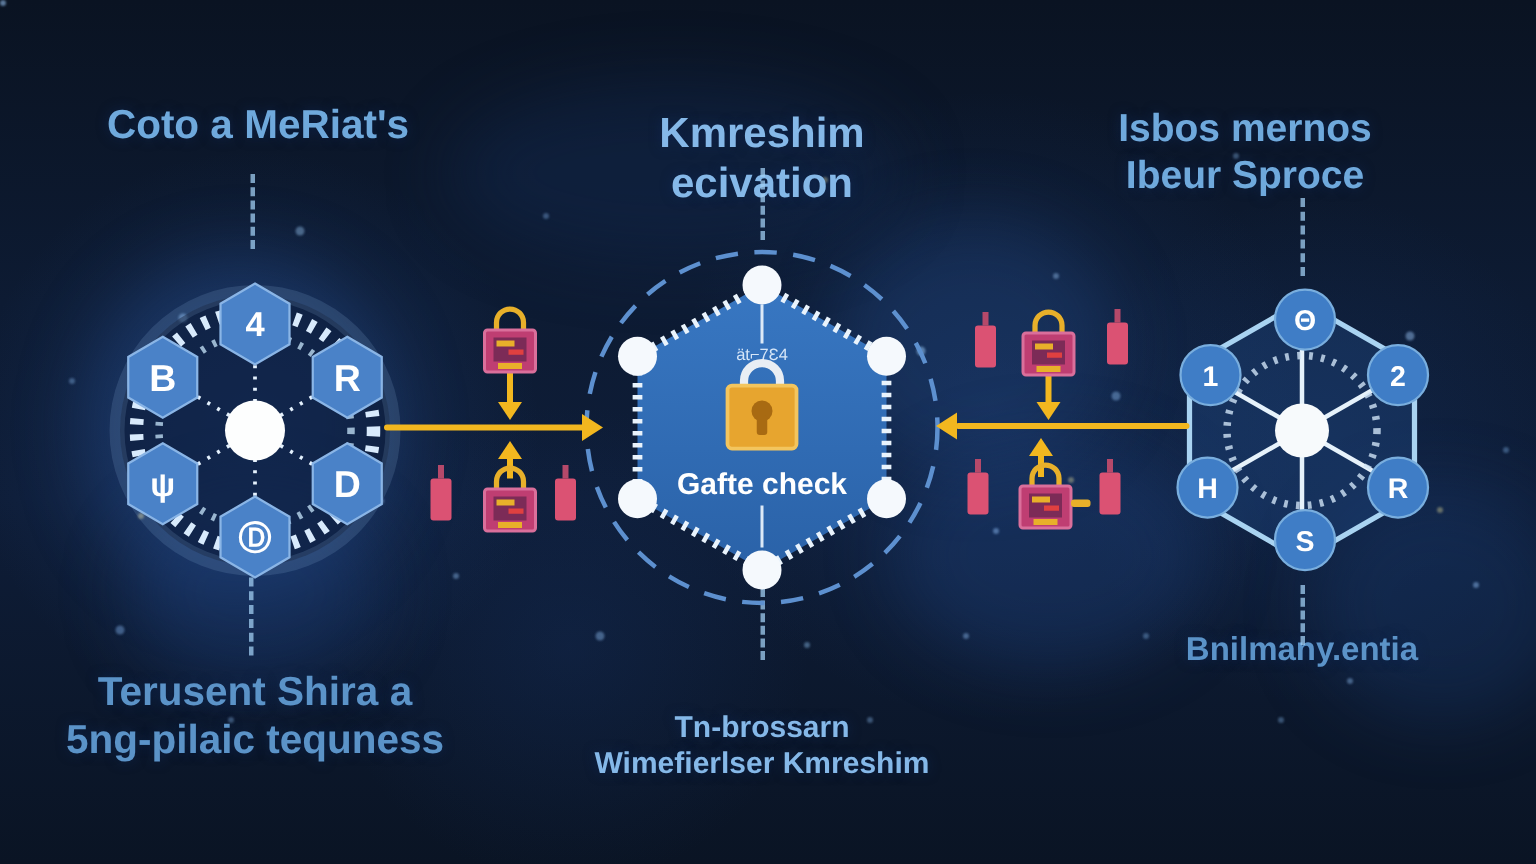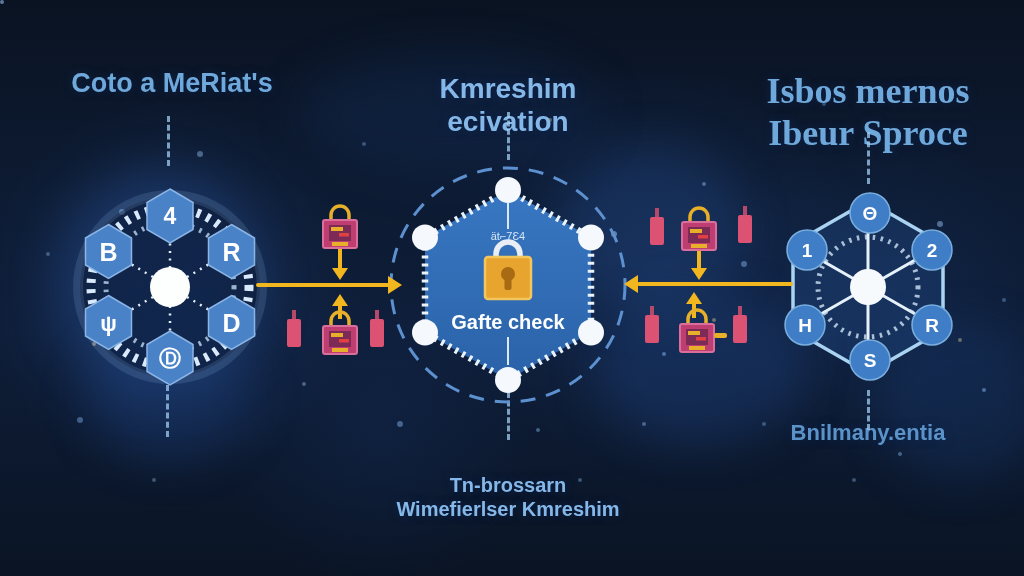--- a/index.html
+++ b/index.html
@@ -65,25 +65,29 @@
   <div class="blob" style="left:300px;top:55px;width:300px;height:120px;background:rgba(20,45,90,.35);"></div>
   <div class="stars"></div>
 
   <div class="toplabel c-a" style="left:22px;top:68px;width:300px;font-size:27px;">
     <div>Coto a MeRiat's</div>
   </div>
   <div class="toplabel c-b" style="left:358px;top:48px;width:300px;font-size:28px;">
     <div>Kmreshim</div>
     <div>ecivation</div>
   </div>
-  <div class="toplabel c-a" style="left:718px;top:70px;width:300px;font-size:36px;font-family:Liberation Serif, serif;">
+  <div class="toplabel c-a" style="left:680px;top:70px;width:300px;font-size:26px;">
     <div>Isbos mernos</div>
     <div>Ibeur Sproce</div>
   </div>
 
+  <div class="botlabel c-c" style="left:15px;top:446px;width:310px;font-size:27px;">
+    <div>Terusent Shira a</div>
+    <div>5ng-pilaic tequness</div>
+  </div>
   <div class="botlabel c-b" style="left:348px;top:450px;width:320px;font-size:20px;">
     <div>Tn-brossarn</div>
     <div>Wimefierlser Kmreshim</div>
   </div>
   <div class="botlabel c-c" style="left:718px;top:420px;width:300px;font-size:22px;">
     <div>Bnilmany.entia</div>
   </div>
 
   <div class="vdash" style="left:167px;top:116px;height:50px;"></div>
   <div class="vdash" style="left:166px;top:385px;height:52px;"></div>

